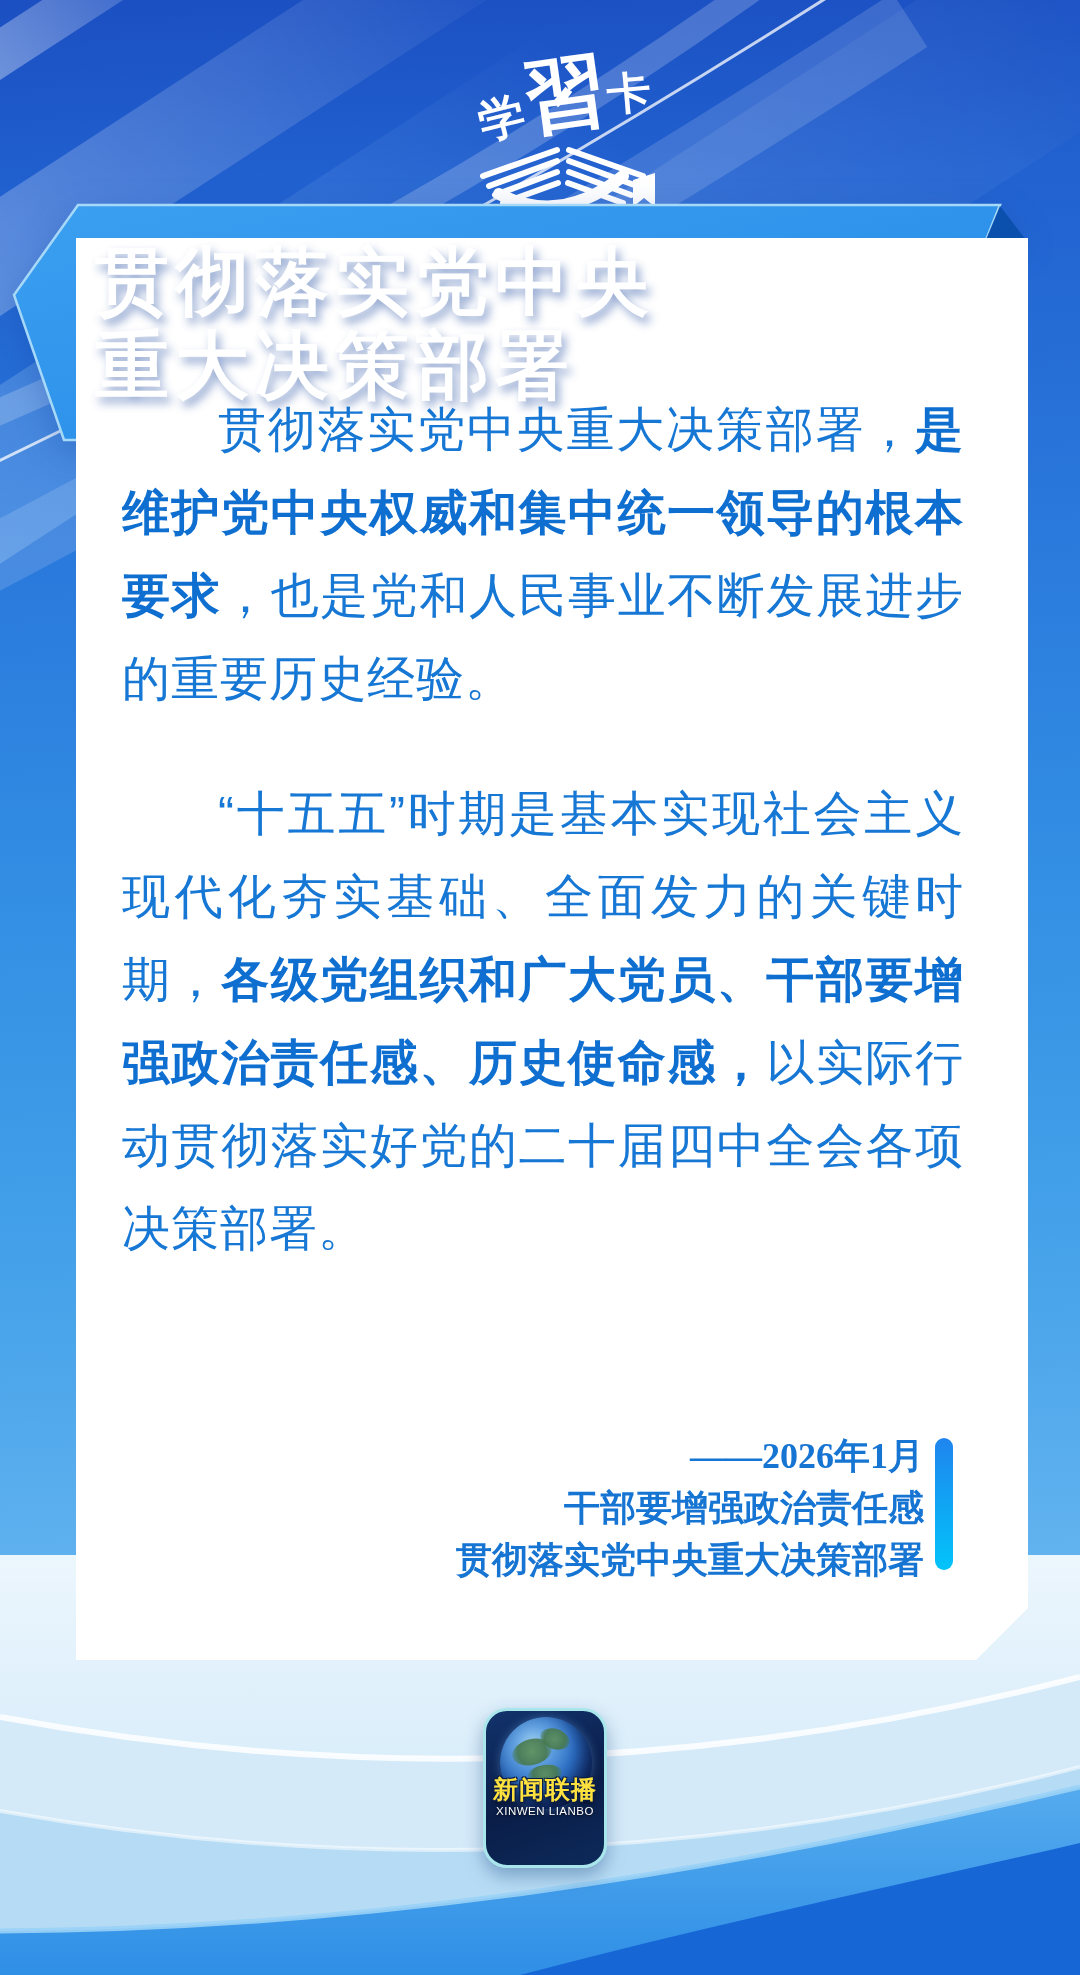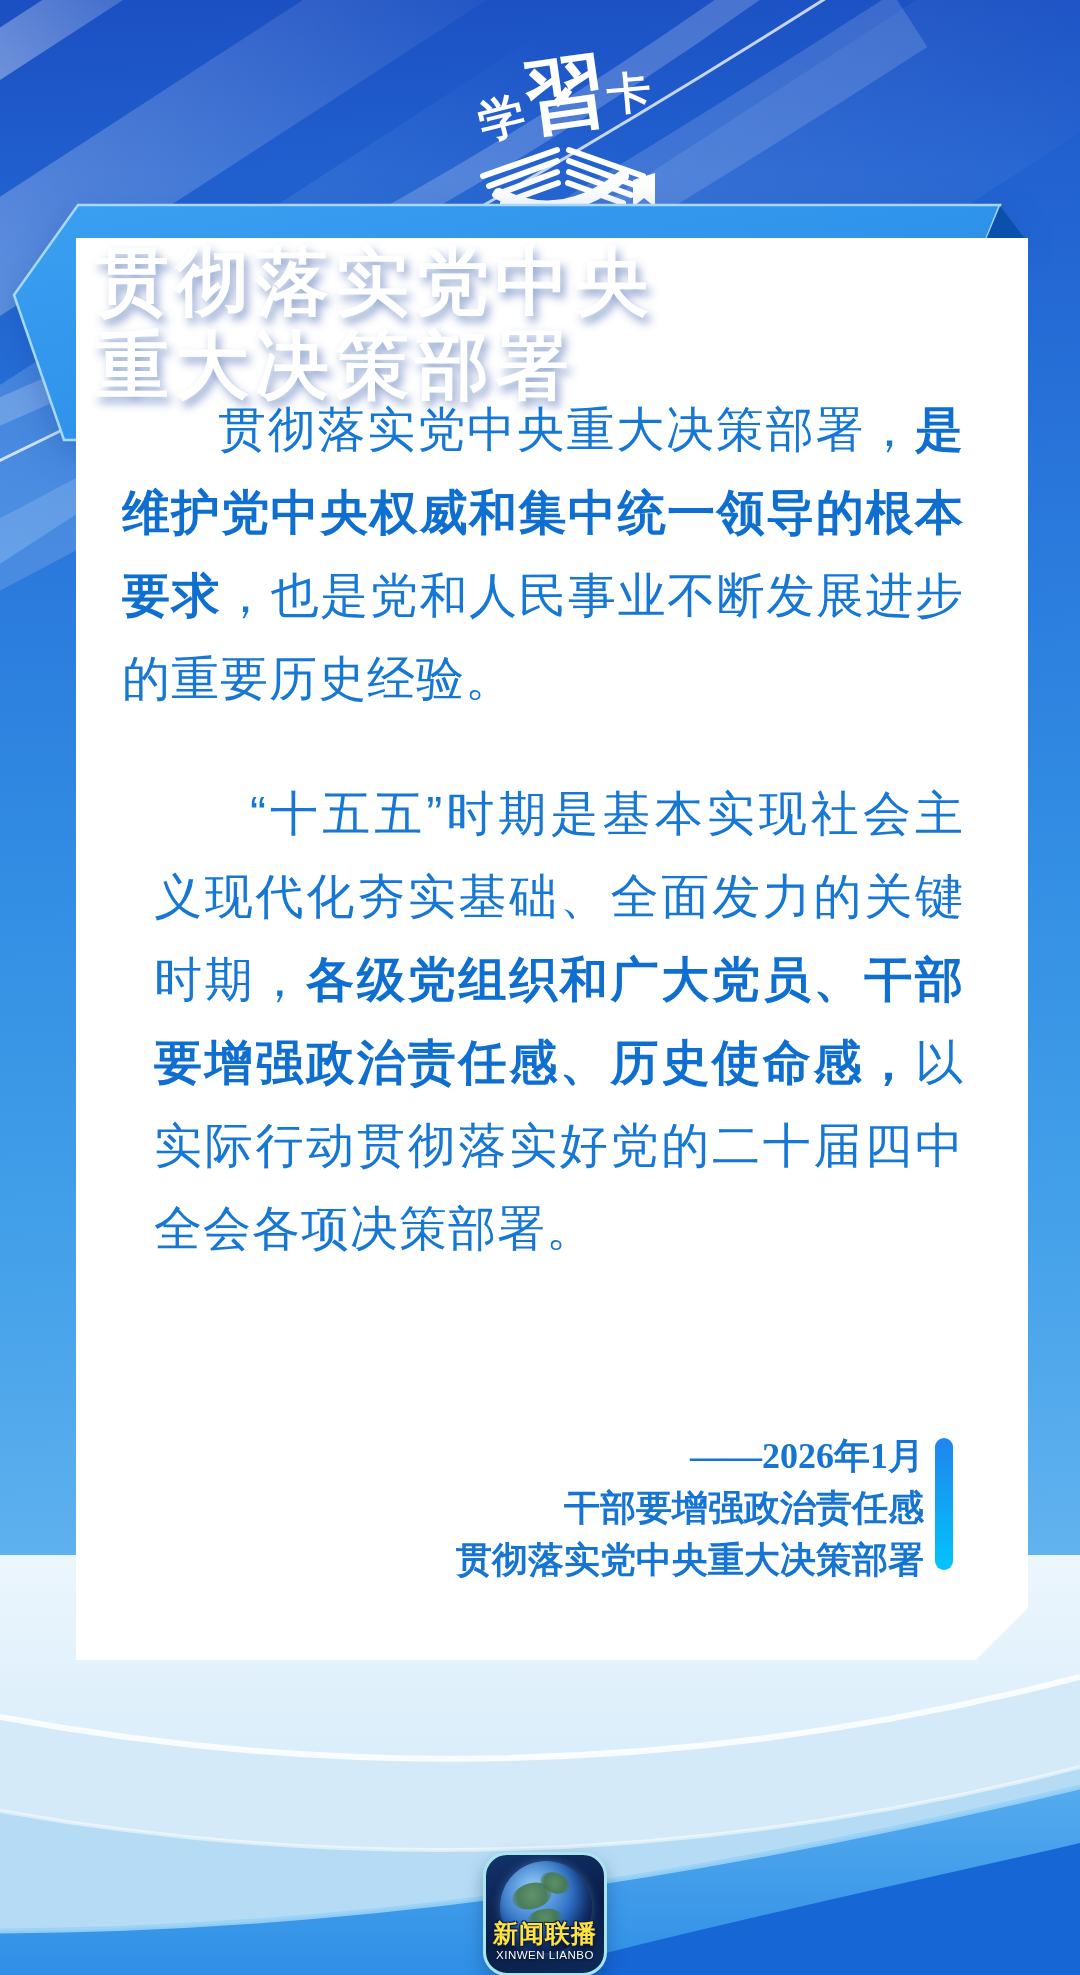--- a/index.html
+++ b/index.html
@@ -23,30 +23,30 @@
   
   .banner-svg{position:absolute;left:0;top:0;filter:drop-shadow(0 10px 16px rgba(15,60,150,.28));}
   .banner-title{position:absolute;left:95px;top:240px;z-index:5;color:#ffffff;font-size:74px;font-weight:900;
                 line-height:84px;letter-spacing:6px;text-shadow:4px 6px 10px rgba(10,58,150,.45);white-space:nowrap;}
   
   .card{position:absolute;left:76px;top:238px;width:952px;height:1422px;background:#ffffff;
         clip-path:polygon(0 0,100% 0,100% calc(100% - 52px),calc(100% - 52px) 100%,0 100%);z-index:3;}
   .body-text{position:absolute;left:46px;right:64px;top:150px;color:#1677d4;font-size:48px;line-height:83px;
              text-align:justify;letter-spacing:1px;}
   .body-text p{margin:0;text-indent:2em;}
-  .body-text p + p{margin-top:52px;margin-left:32px;}
+  .body-text p + p{margin-top:52px;}
   .seg-bold{font-weight:800;color:#0f6fd0;}
   .attribution{position:absolute;right:104px;top:1192px;text-align:right;color:#1674d2;
                font-family:"Liberation Serif","DejaVu Serif",serif;font-weight:700;font-size:36px;line-height:52px;}
   .accent-bar{position:absolute;left:859px;top:1200px;width:18px;height:132px;border-radius:9px;
               background:linear-gradient(180deg,#1f85ee 0%,#02c4fa 100%);}
   
   .waves{position:absolute;left:0;bottom:0;z-index:1;}
   
-  .badge{position:absolute;left:483px;top:1852px;width:124px;height:124px;z-index:6;border-radius:24px;
+  .badge{position:absolute;left:483px;top:1708px;width:124px;height:160px;z-index:6;border-radius:24px;
          background:linear-gradient(160deg,#12336c 0%,#0a1d48 55%,#0d2a5a 100%);
          border:3px solid #a9e6ec;box-sizing:border-box;box-shadow:0 8px 18px rgba(10,50,110,.35);overflow:hidden;text-align:center;}
   .globe{position:absolute;left:14px;top:6px;width:92px;height:92px;border-radius:50%;
          background:radial-gradient(circle at 36% 30%,#9fd0f2 0%,#5f9fe0 22%,#2d6fc6 48%,#133a82 78%,#0b2258 100%);
          box-shadow:inset -8px -10px 18px rgba(0,0,30,.55),0 0 10px rgba(120,190,255,.35);}
   .land1,.land2,.land3{position:absolute;border-radius:50%;background:radial-gradient(circle,#5d8f58 0%,#47784d 60%,rgba(70,120,80,0) 100%);opacity:.9;}
   .land1{left:12px;top:22px;width:40px;height:26px;transform:rotate(-15deg);}
   .land2{left:40px;top:12px;width:30px;height:20px;transform:rotate(20deg);}
   .land3{left:28px;top:48px;width:34px;height:18px;transform:rotate(-8deg);}
   .badge-cn{position:absolute;left:0;right:0;top:62px;font-size:25px;font-weight:900;color:#ffe23e;letter-spacing:1px;

